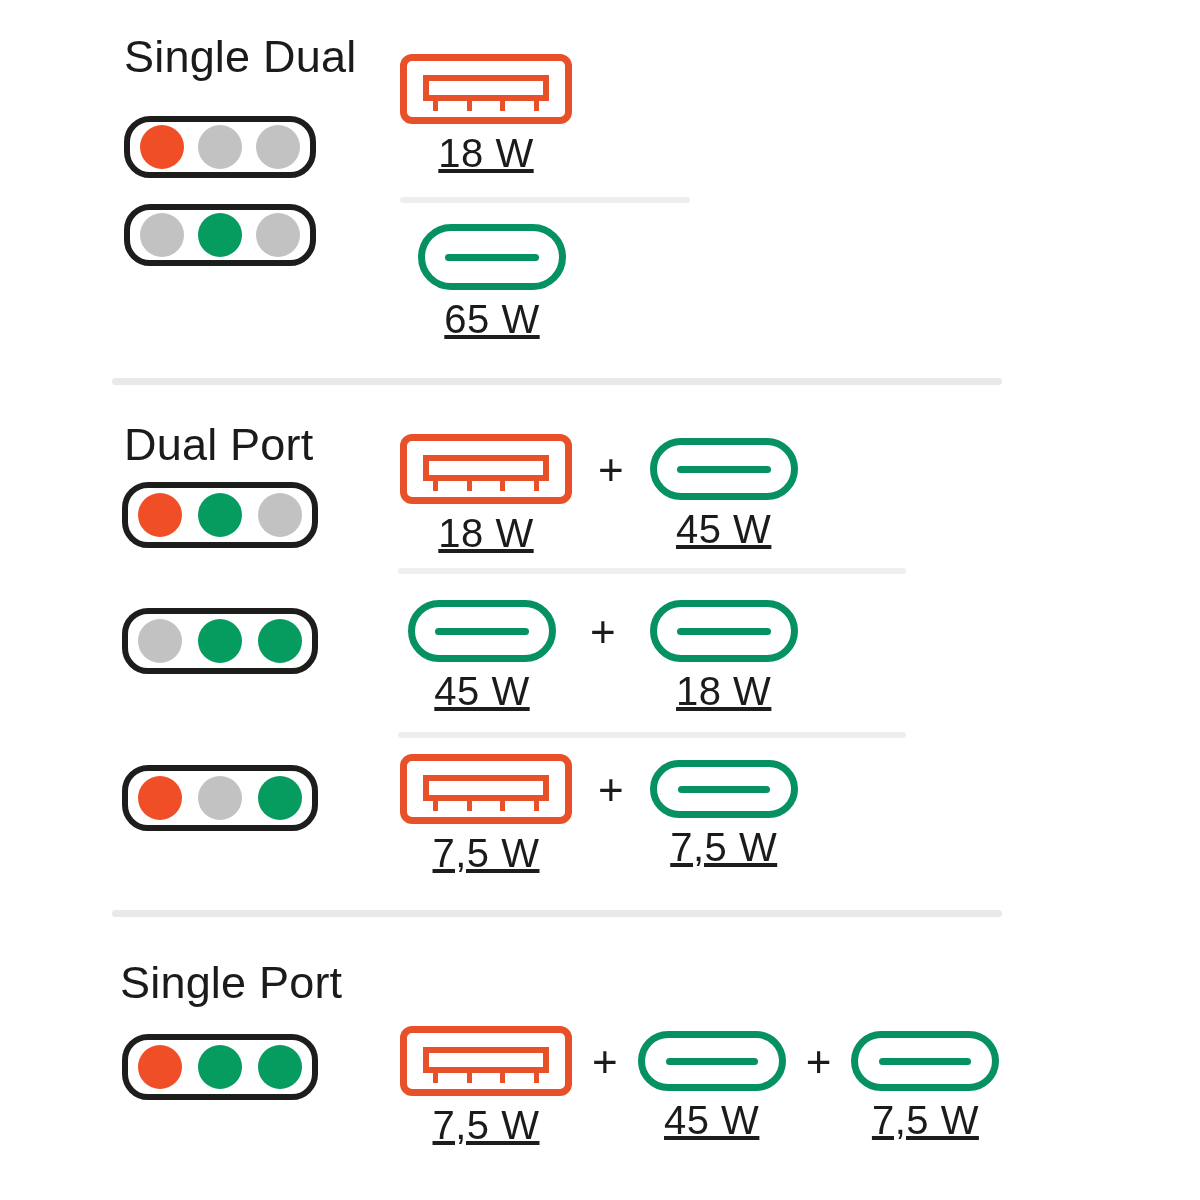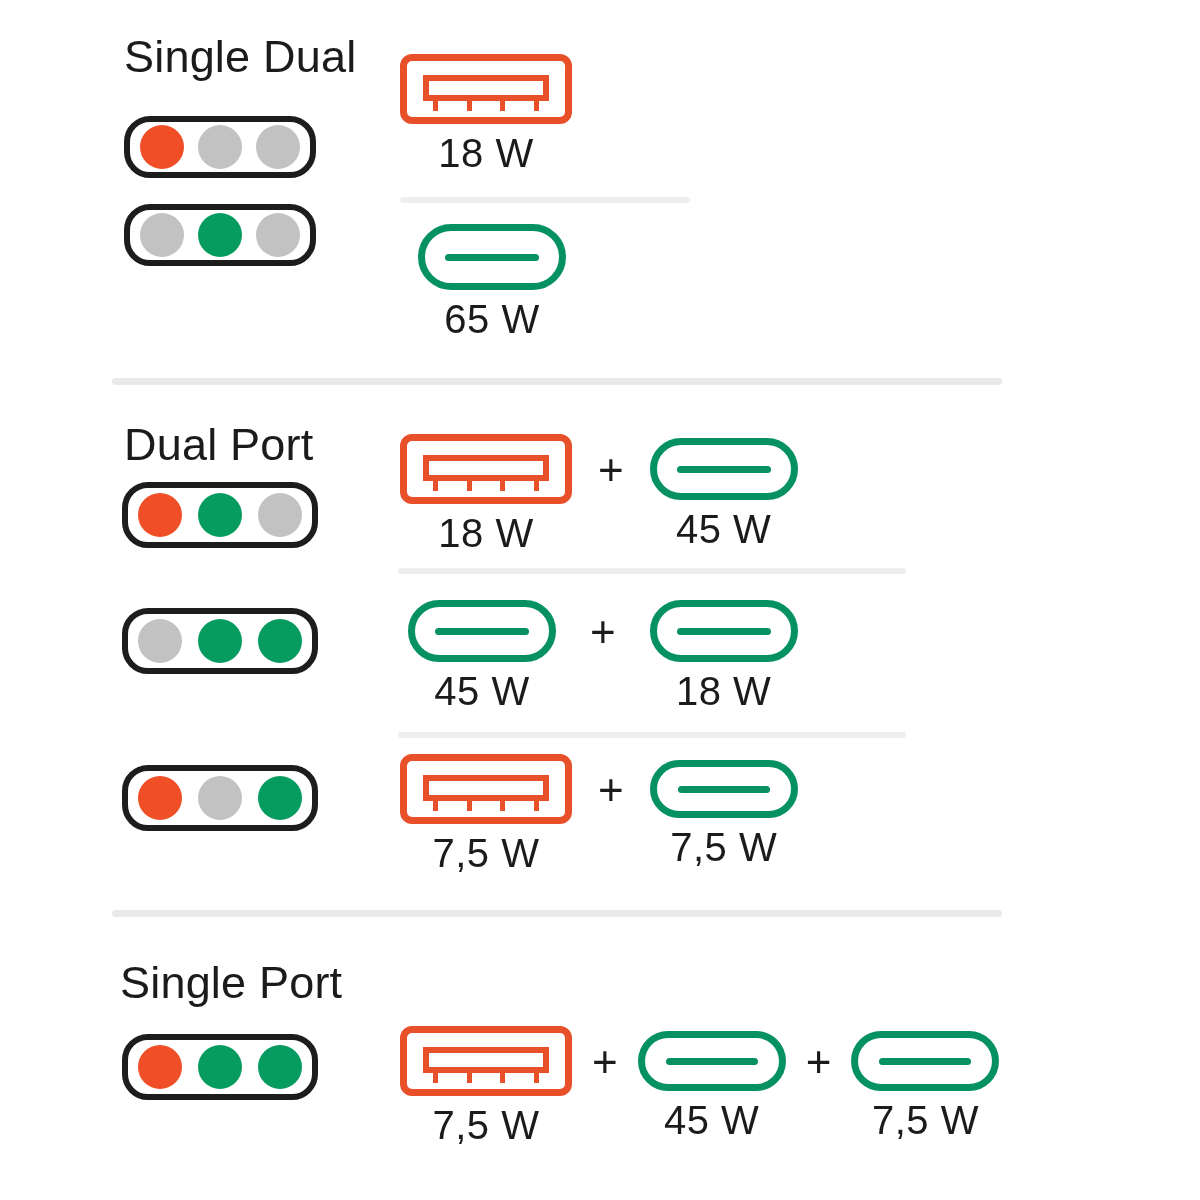--- a/index.html
+++ b/index.html
@@ -50,21 +50,21 @@
     width:44px;height:44px;border-radius:50%;
     flex:0 0 auto;
   }
   .dot.off{background:#c2c2c2;}
   .dot.orange{background:#f04e27;}
   .dot.green{background:#069b5f;}
 
   
   .combo{position:absolute;display:flex;align-items:flex-start;}
   .connector{
-    display:flex;flex-direction:column;align-items:center;
+    display:flex;flex-direction:column;align-items:center;text-decoration:underline;
   }
 
   
   .usba{
     box-sizing:border-box;
     border:7px solid #e8502a;
     border-radius:12px;
     position:relative;
     background:#fff;
   }

